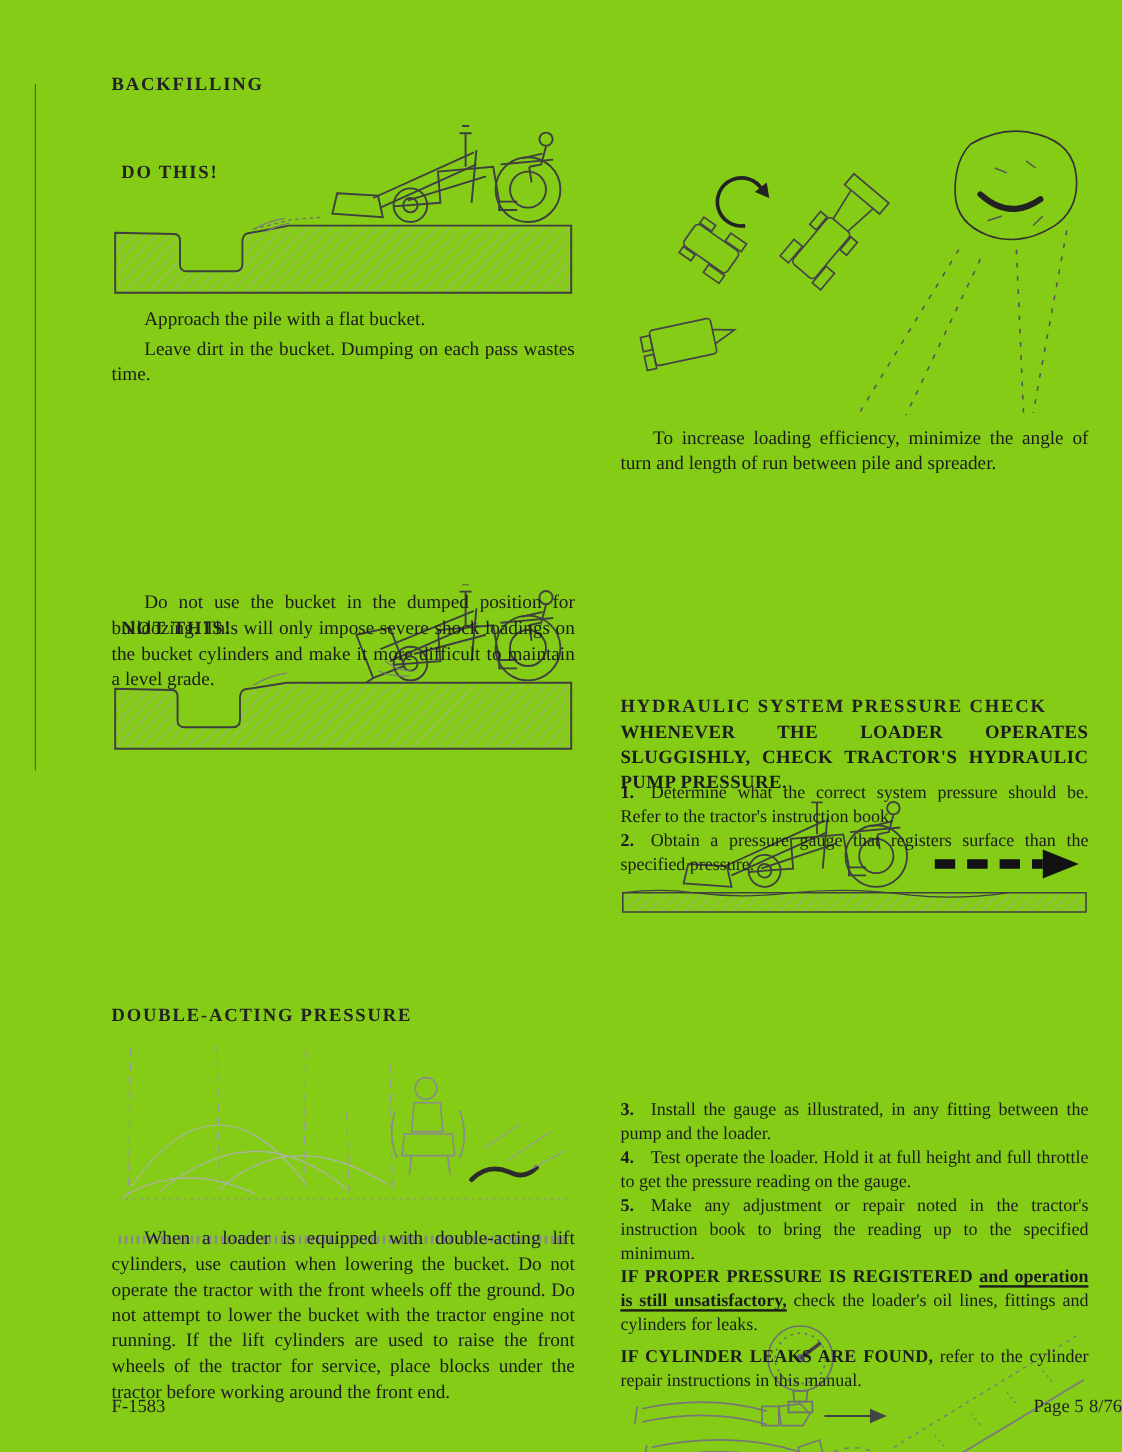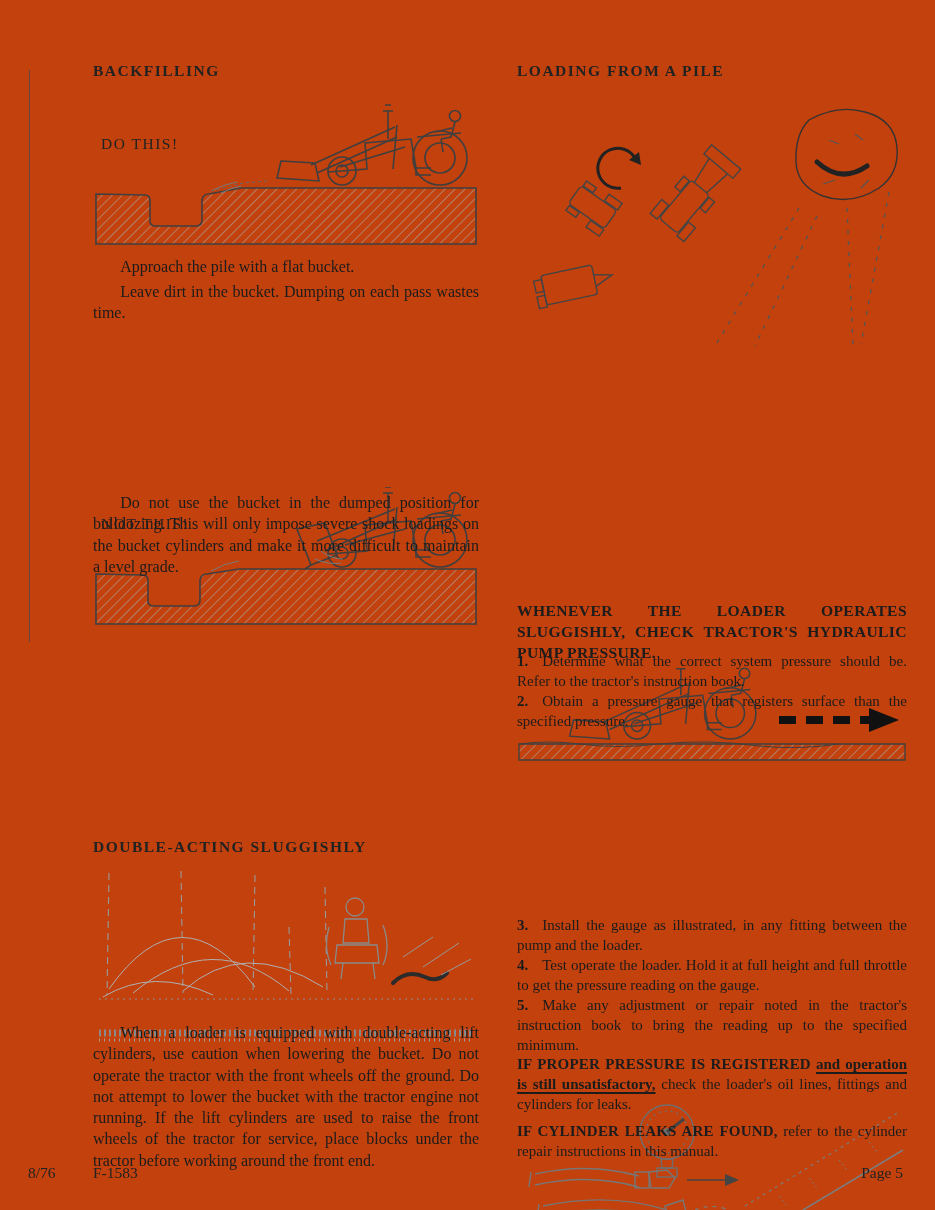--- a/index.html
+++ b/index.html
@@ -1,37 +1,37 @@
 <!DOCTYPE html>
 <html><head>
 <meta charset="utf-8">
 <style>
   * { margin:0; padding:0; box-sizing:border-box; }
   body { background:#e8e8e8; font-family:"Liberation Serif","DejaVu Serif",serif; }
   .page {
-    position:relative; width:935px; height:1210px; background:#c2410c;
+    position:relative; width:935px; height:1210px; background:#84cc16;
     color:#1c1c1c; overflow:hidden; margin:0 auto;
   }
   .scan-line { position:absolute; left:29px; top:70px; width:1px; height:572px; background:#4a4a4a; opacity:.8; }
   .col { position:absolute; top:0; }
   .col.left  { left:93px;  width:386px; }
   .col.right { left:517px; width:390px; }
   .blk { position:absolute; left:0; width:100%; }
   h2.sect { font-size:15.5px; font-weight:bold; letter-spacing:1.5px; color:#222; }
   .para { font-size:16px; line-height:1.33; text-align:justify; text-indent:1.7em; color:#1c1c1c; }
   .subhead { font-size:15.6px; line-height:1.35; font-weight:bold; letter-spacing:.4px; text-align:justify; }
   .step { font-size:15px; line-height:1.33; text-align:justify; margin:0; }
   .step .num { font-weight:bold; padding-right:14px; }
   .fig { position:relative; }
-  .fig-label { position:absolute; font-size:15.5px; font-weight:normal; letter-spacing:1.5px; color:#222; }
+  .fig-label { position:absolute; font-size:15.5px; font-weight:bold; letter-spacing:1.5px; color:#222; }
   .emph-bold { font-weight:bold; letter-spacing:.2px; }
   .emph-underline { font-weight:bold; text-decoration:underline; text-underline-offset:3px; text-decoration-thickness:1.5px; }
   .footer { position:absolute; left:0; top:1164px; width:100%; font-size:15.5px; color:#222; }
   .footer .f-left   { position:absolute; left:93px; }
-  .footer .f-center { position:absolute; left:0; width:100%; text-align:left;padding-left:28px; }
+  .footer .f-center { position:absolute; left:0; width:100%; text-align:right;padding-left:28px; }
   .footer .f-right  { position:absolute; right:32px; }
   svg { display:block; }
 </style>
 </head>
 <body>
 
 <div class="page">
 
   <svg width="0" height="0" style="position:absolute" aria-hidden="true">
     <defs>
@@ -128,28 +128,27 @@
         <g stroke="#9a9a9a" fill="none" stroke-width="1">
           <path d="M310,90 L340,70 M330,100 L366,76 M348,108 L378,92"></path>
         </g>
         <line x1="6" y1="132" x2="380" y2="132" stroke="#8f8f8f" stroke-width="1" stroke-dasharray="2 4"></line>
         <line x1="6" y1="166" x2="380" y2="166" stroke="#8a8a8a" stroke-width="7" stroke-dasharray="2 3"></line>
         <line x1="6" y1="173" x2="380" y2="173" stroke="#9f9f9f" stroke-width="3" stroke-dasharray="1 4"></line>
       </svg>
     </figure>
 
 
-    <h2 class="sect blk" style="top:838px">DOUBLE-ACTING SLUGGISHLY</h2>
+    <h2 class="sect blk" style="top:838px">DOUBLE-ACTING PRESSURE</h2>
 
     <p class="para blk" style="top:1022px">When a loader is equipped with double-acting lift cylinders, use caution when lowering the bucket.  Do not operate the tractor with the front wheels off the ground.  Do not attempt to lower the bucket with the tractor engine not running.  If the lift cylinders are used to raise the front wheels of the tractor for service, place blocks under the tractor before working around the front end.</p>
   </div>
 
   <div class="col right">
 
-    <h2 class="sect blk" style="top:62px">LOADING FROM A PILE</h2>
 
     <figure class="fig blk" style="top:88px;height:262px">
       <svg width="390" height="262" viewBox="0 0 390 262">
         <path d="M292,32 q28,-16 56,-8 q30,8 32,36 q2,26 -18,40 q-28,18 -56,8 q-26,-10 -27,-34 q-1,-28 13,-42 Z" fill="none" stroke="#333" stroke-width="1.4"></path>
         <path d="M300,74 q24,22 50,4" stroke="#222" fill="none" stroke-width="5" stroke-linecap="round"></path>
         <path d="M312,52 l10,4 M338,46 l8,6 M306,96 l12,-4 M352,92 l-8,8" stroke="#555" fill="none" stroke-width="1.2"></path>
         <g transform="translate(168,118) rotate(40)" stroke="#444" fill="none" stroke-width="1.4">
           <rect x="-12" y="-24" width="24" height="50" rx="4"></rect>
           <rect x="-20" y="-22" width="7" height="14"></rect>
             <rect x="13" y="-22" width="7" height="14"></rect>
@@ -175,40 +174,42 @@
         </g>
         <g stroke="#555" stroke-width="1.3" stroke-dasharray="4 7" fill="none">
           <path d="M282,120 L198,258"></path>
           <path d="M300,128 L238,258"></path>
           <path d="M330,120 L336,258"></path>
           <path d="M372,104 L344,256"></path>
         </g>
       </svg>
     </figure>
 
+    <p class="para blk" style="top:355px">To increase loading efficiency, minimize the angle of turn and length of run between pile and spreader.</p>
 
     <figure class="fig blk" style="top:402px;height:98px">
       <svg width="390" height="98" viewBox="0 0 390 98">
         <path d="M2,80 L388,80 L388,96 L2,96 Z" fill="url(#hatch)" stroke="#3f3f3f" stroke-width="1.3"></path>
         <path d="M2,80 q30,-4 60,0 q40,5 80,0 q50,-5 100,2 q40,4 80,-2" stroke="#3f3f3f" fill="none" stroke-width="1"></path>
         <g transform="translate(28,-20) scale(0.95)">
           <use href="#tractorBody"></use>
           <g stroke="#3f3f3f" fill="none" stroke-width="1.6">
             <path d="M152,40 L148,84"></path>
             <path d="M150,42 L62,82 M152,52 L68,90"></path>
             <path d="M160,62 L94,84"></path>
             <path d="M30,80 L64,82 L68,100 L26,97 Z"></path>
           </g>
         </g>
         <line x1="262" y1="56" x2="352" y2="56" stroke="#111" stroke-width="8" stroke-dasharray="17 10"></line>
         <path d="M352,44 L382,56 L352,68 Z" fill="#111"></path>
       </svg>
     </figure>
 
 
+    <h2 class="sect blk" style="top:580px">HYDRAULIC SYSTEM PRESSURE CHECK</h2>
 
     <p class="subhead blk" style="top:600px">WHENEVER THE LOADER OPERATES SLUGGISHLY, CHECK TRACTOR'S HYDRAULIC PUMP PRESSURE.</p>
 
     <div class="blk" style="top:652px">
       <p class="step"><span class="num">1.</span><span>Determine what the correct system pressure should be.  Refer to the tractor's instruction book.</span></p>
       <p class="step"><span class="num">2.</span><span>Obtain a pressure gauge that registers surface than the specified pressure.</span></p>
     </div>
 
     <figure class="fig blk" style="top:728px;height:182px">
       <svg width="390" height="182" viewBox="0 0 390 182">

